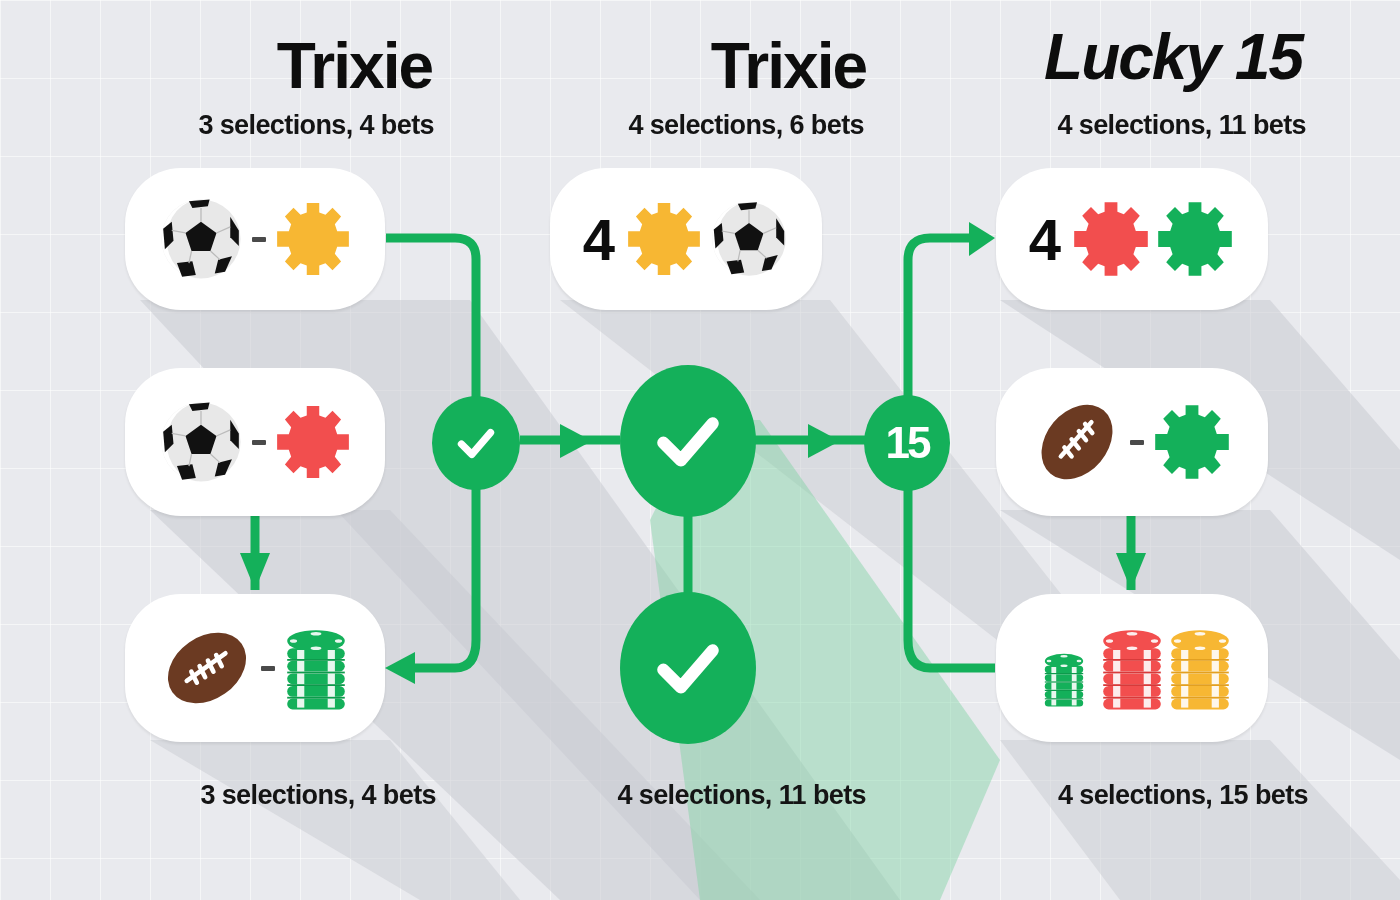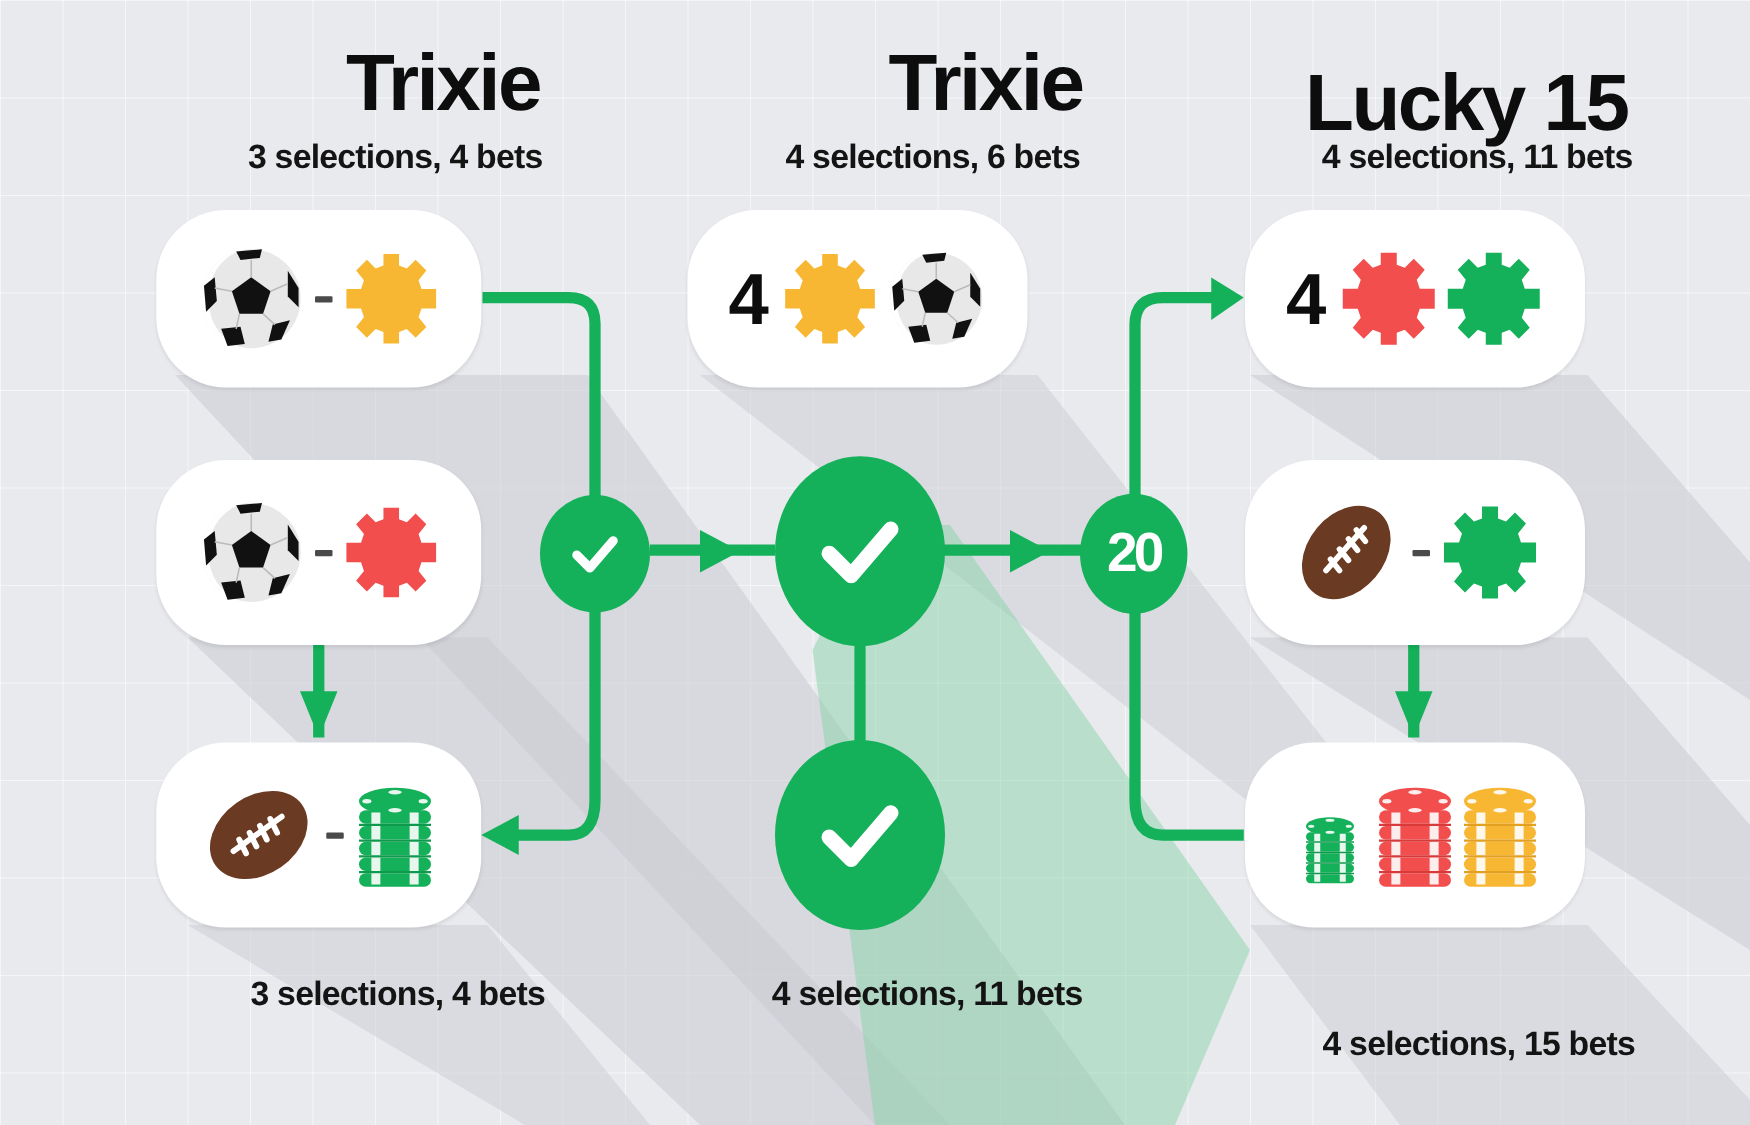--- a/index.html
+++ b/index.html
@@ -53,21 +53,21 @@
   <polygon points="1230,740 1270,740 1400,880 1400,900 1120,900 1000,740" fill="#c9cbd2" opacity="0.5"></polygon>
   <polygon points="700,420 760,420 1000,760 940,900 700,900 650,520" fill="#7fd3a2" opacity="0.45"></polygon>
 </svg>
 
 <div class="title" style="left:72px; top:34px;">Trixie</div>
 <div class="subtitle" style="left:74px; top:112px;">3 selections, 4 bets</div>
 
 <div class="title" style="left:506px; top:34px;">Trixie</div>
 <div class="subtitle" style="left:504px; top:112px;">4 selections, 6 bets</div>
 
-<div class="title" style="left:942px; top:50px;">Lucky 15</div>
+<div class="title" style="left:942px; top:25px;font-style:italic;">Lucky 15</div>
 <div class="subtitle" style="left:946px; top:112px;">4 selections, 11 bets</div>
 
 <svg class="lines" width="1400" height="900">
   <g stroke="#14b05a" stroke-width="9" fill="none" stroke-linecap="butt">
 
     <path d="M386,238 L455,238 Q476,238 476,259 L476,640 Q476,668 455,668 L405,668"></path>
 
     <path d="M255,516 L255,590"></path>
 
     <path d="M520,440 L620,440"></path>
@@ -236,18 +236,18 @@
   <svg width="88" height="88">
       <use href="#check"></use>
     </svg>
 </div>
 <div class="node" style="left:620px; top:592px; width:136px; height:152px;">
   <svg width="88" height="88">
       <use href="#check"></use>
     </svg>
 </div>
 <div class="node" style="left:864px; top:395px; width:86px; height:96px;">
-  <span class="node-label">20</span>
+  <span class="node-label">15</span>
 </div>
 
 <div class="subtitle" style="left:76px; top:782px;">3 selections, 4 bets</div>
 <div class="subtitle" style="left:506px; top:782px;">4 selections, 11 bets</div>
-<div class="subtitle" style="left:948px; top:782px;margin-top:40px;">4 selections, 15 bets</div>
+<div class="subtitle" style="left:948px; top:782px;">4 selections, 15 bets</div>
 
 </body></html>

